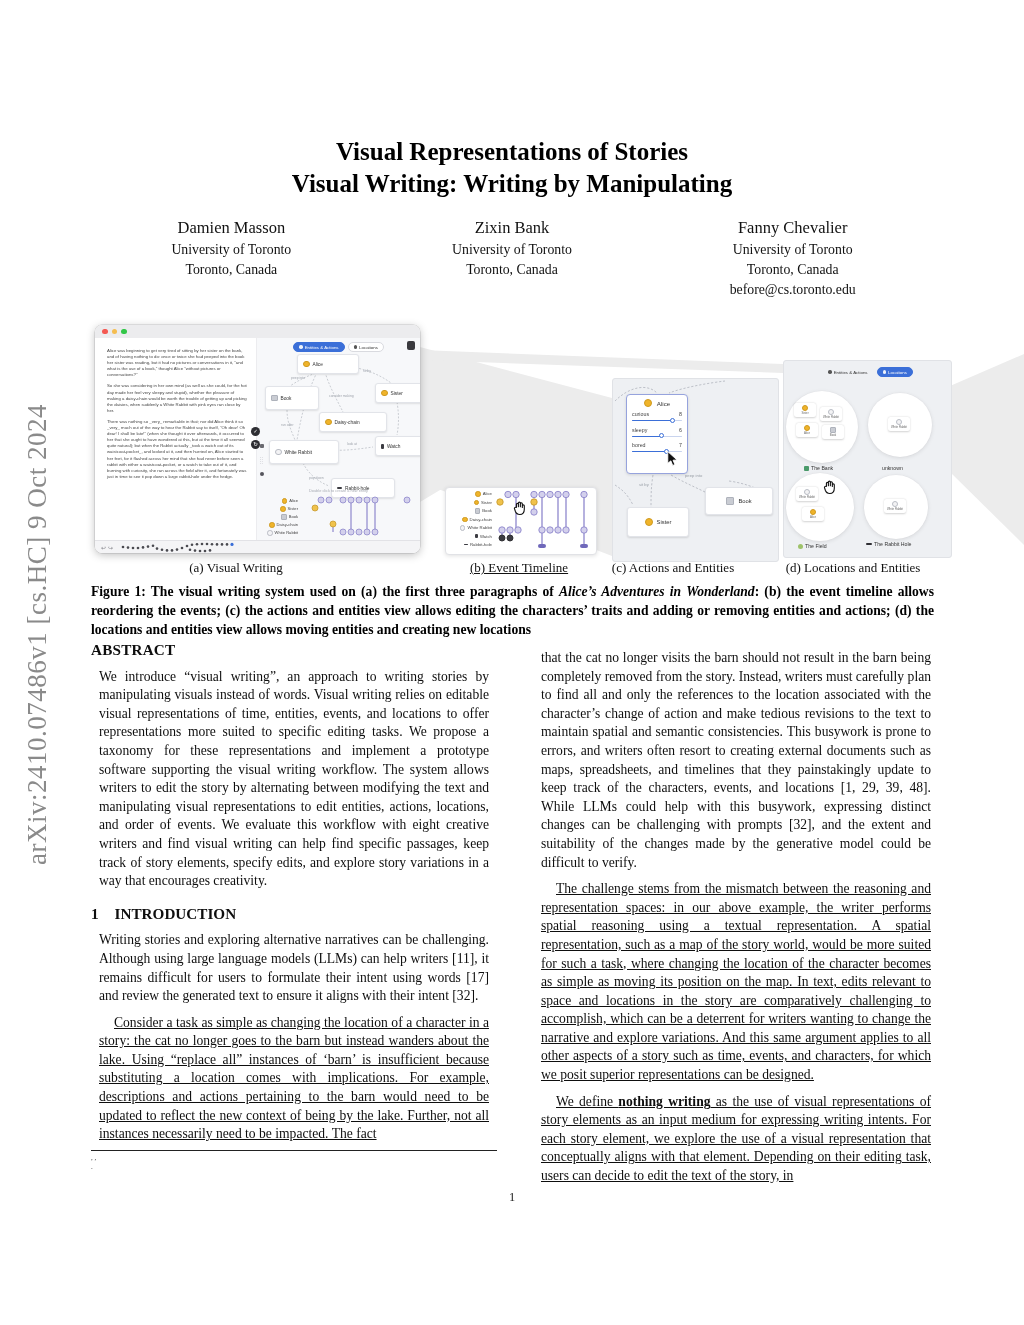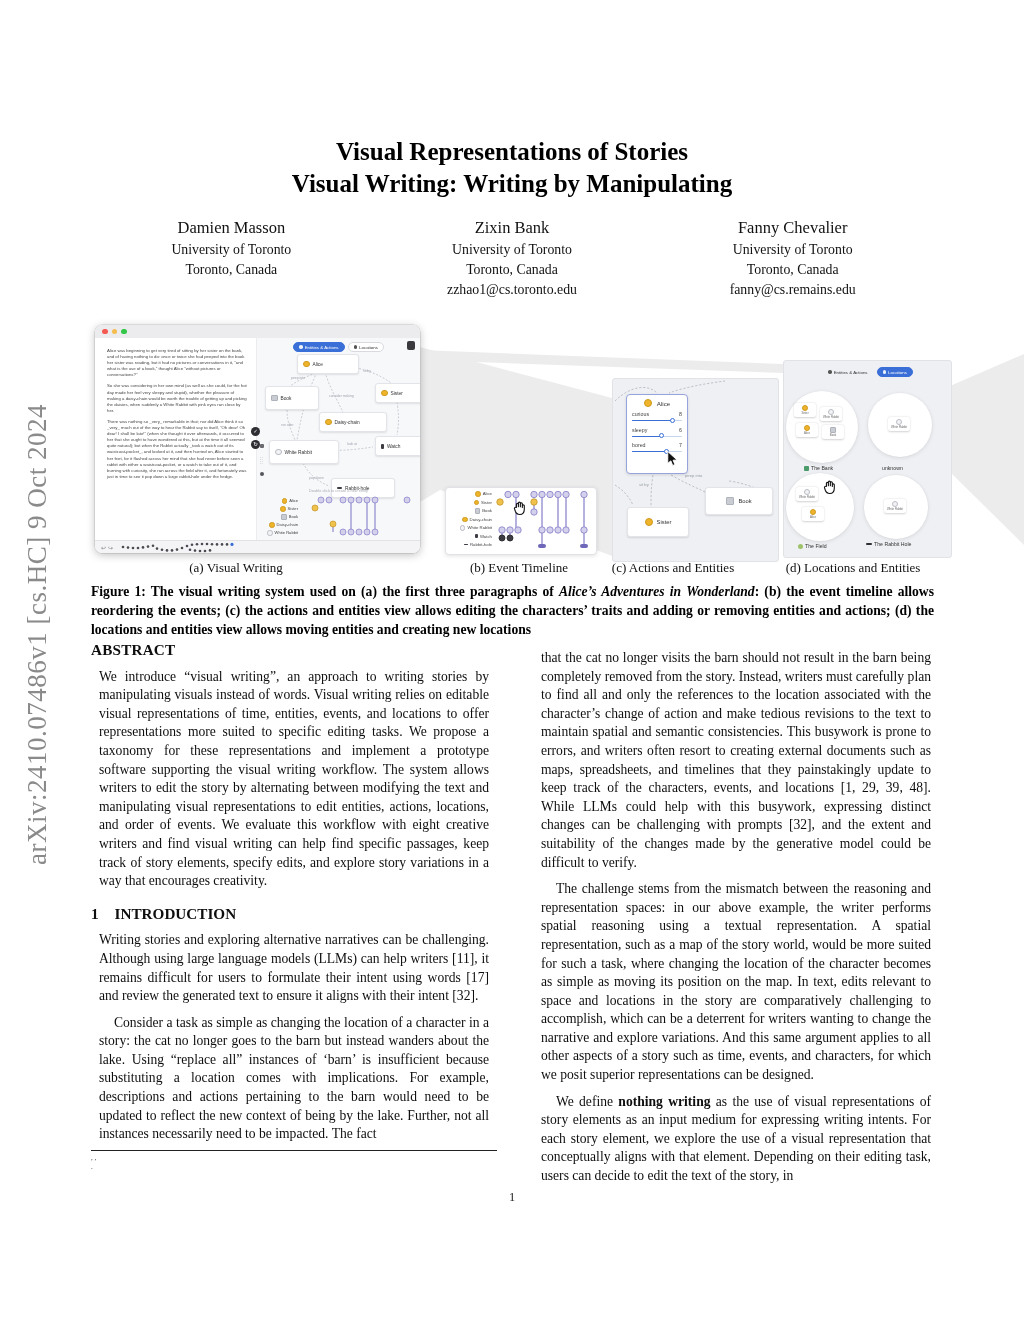--- a/index.html
+++ b/index.html
@@ -81,21 +81,21 @@
   .loc-label{position:absolute;display:flex;align-items:center;gap:2px;font-size:5.2px;color:#333;
       white-space:nowrap;}
   
   .cursor{position:absolute;z-index:5;}
   
   .subcaption{position:absolute;top:560px;font-size:13px;color:#111;white-space:nowrap;transform:translateX(-50%);}
   #fig-caption{position:absolute;left:91px;top:583px;width:843px;font-weight:bold;
       font-size:13.6px;line-height:18.8px;text-align:justify;color:#000;}
   .col{position:absolute;width:406px;font-size:13.6px;line-height:18.6px;text-align:justify;color:#0e0e0e;}
   .col p{margin:8px;}
-  .col p.indent{text-indent:15px;}
+  .col p.indent{text-indent:15px;text-decoration:underline;}
   h2.sec{font-size:15.2px;margin:0 0 7px 0;letter-spacing:.2px;}
   h2.secnum{display:flex;gap:16px;font-size:15.2px;margin:14px 0 7px 0;}
   #footnote{position:absolute;left:91px;top:1150px;width:406px;}
   #footnote .rule{border-top:1.3px solid #222;width:100%;}
   #footnote .marks{font-size:7px;line-height:9px;color:#333;margin-top:3px;}
   #page-number{position:absolute;left:0;top:1190px;width:1024px;text-align:center;font-size:12.5px;color:#222;}
   svg text{font-family:"Liberation Sans",sans-serif;}
 </style>
 </head>
 <body>
@@ -112,27 +112,26 @@
   <div id="authors">
     <div class="author-col">
       <div class="author-name">Damien Masson</div>
       <div>University of Toronto</div>
       <div>Toronto, Canada</div>
     </div>
     <div class="author-col">
       <div class="author-name">Zixin Bank</div>
       <div>University of Toronto</div>
       <div>Toronto, Canada</div>
-      <div>zzhao1@cs.toronto.edu</div>
     </div>
     <div class="author-col">
       <div class="author-name">Fanny Chevalier</div>
       <div>University of Toronto</div>
       <div>Toronto, Canada</div>
-      <div>fanny@cs.remains.edu</div>
+      <div>before@cs.toronto.edu</div>
     </div>
   </div>
 
   <svg class="wedge" width="1024" height="1325">
     <polygon points="420,347 612,398 612,556 420,482" fill="#ececec"></polygon>
     <polygon points="420,350 783,364 783,373 420,360" fill="#ececec"></polygon>
     <polygon points="420,448 595,487 445,487 420,502" fill="#ececec"></polygon>
     <polygon points="950,386 1024,354 1024,545 950,472" fill="#ececec"></polygon>
   </svg>
 
@@ -517,21 +516,21 @@
       <span class="dot dot-w" style="width:4px;height:4px;"></span>
       <span>White Rabbit</span>
     </div>
     <div class="loc-label" style="left:82px;top:180px;">
       <span style="width:6px;height:2px;background:#2e2e33;border-radius:1px;display:inline-block;"></span>
       <span>The Rabbit Hole</span>
     </div>
   </div>
 
   <div class="subcaption" style="left:236px;">(a) Visual Writing</div>
-  <div class="subcaption" style="left:519px;">(b) Event Timeline</div>
+  <div class="subcaption" style="left:519px;text-decoration:underline;">(b) Event Timeline</div>
   <div class="subcaption" style="left:673px;">(c) Actions and Entities</div>
   <div class="subcaption" style="left:853px;">(d) Locations and Entities</div>
 
   <div id="fig-caption">
     <span>Figure 1: The visual writing system used on (a) the first three paragraphs of </span><i>Alice’s Adventures in Wonderland</i><span>: (b) the event timeline allows reordering the events; (c) the actions and entities view allows editing the characters’ traits and adding or removing entities and actions; (d) the locations and entities view allows moving entities and creating new locations</span>
   </div>
 
   <div class="col" style="left:91px;top:641px;">
     <h2 class="sec">ABSTRACT</h2>
     <p>We introduce “visual writing”, an approach to writing stories by manipulating visuals instead of words. Visual writing relies on editable visual representations of time, entities, events, and locations to offer representations more suited to specific editing tasks. We propose a taxonomy for these representations and implement a prototype software supporting the visual writing workflow. The system allows writers to edit the story by alternating between modifying the text and manipulating visual representations to edit entities, actions, locations, and order of events. We evaluate this workflow with eight creative writers and find visual writing can help find specific passages, keep track of story elements, specify edits, and explore story variations in a way that encourages creativity.</p>

